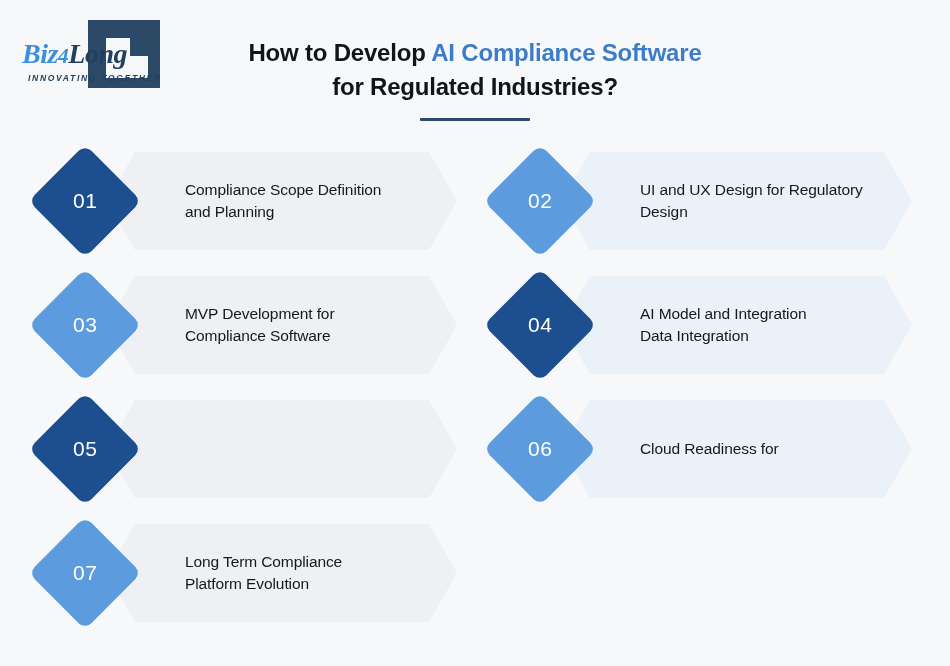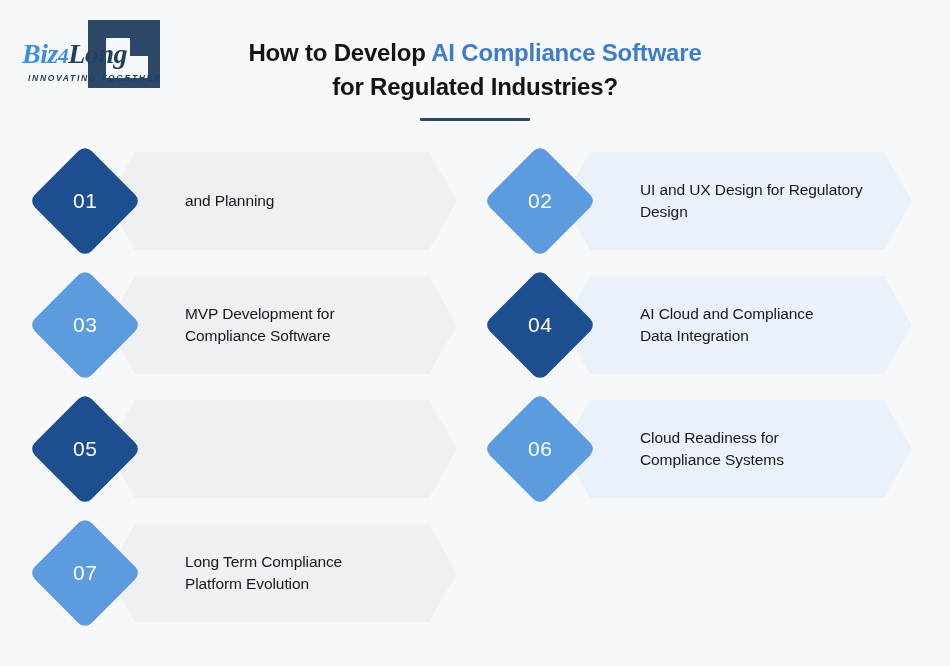--- a/index.html
+++ b/index.html
@@ -111,20 +111,21 @@
 
   <div class="grid">
 
     <div class="row">
       <div class="item col-left">
         <div class="banner tone-gray"></div>
         <div class="diamond dark">
           <span class="num">01</span>
         </div>
         <div class="label">
+          <span class="ln">Compliance Scope Definition</span>
           <span class="ln">and Planning</span>
         </div>
       </div>
       <div class="item col-right">
         <div class="banner tone-blue"></div>
         <div class="diamond light">
           <span class="num">02</span>
         </div>
         <div class="label">
           <span class="ln">UI and UX Design for Regulatory</span>
@@ -143,41 +144,40 @@
           <span class="ln">MVP Development for</span>
           <span class="ln">Compliance Software</span>
         </div>
       </div>
       <div class="item col-right">
         <div class="banner tone-blue"></div>
         <div class="diamond dark">
           <span class="num">04</span>
         </div>
         <div class="label">
-          <span class="ln">AI Cloud and Compliance</span>
+          <span class="ln">AI Model and Integration</span>
           <span class="ln">Data Integration</span>
         </div>
       </div>
     </div>
 
     <div class="row">
       <div class="item col-left">
         <div class="banner tone-gray"></div>
         <div class="diamond dark">
           <span class="num">05</span>
         </div>
       </div>
       <div class="item col-right">
         <div class="banner tone-blue"></div>
         <div class="diamond light">
           <span class="num">06</span>
         </div>
         <div class="label">
           <span class="ln">Cloud Readiness for</span>
-          <span class="ln">Compliance Systems</span>
         </div>
       </div>
     </div>
 
     <div class="row">
       <div class="item col-left">
         <div class="banner tone-gray"></div>
         <div class="diamond light">
           <span class="num">07</span>
         </div>

